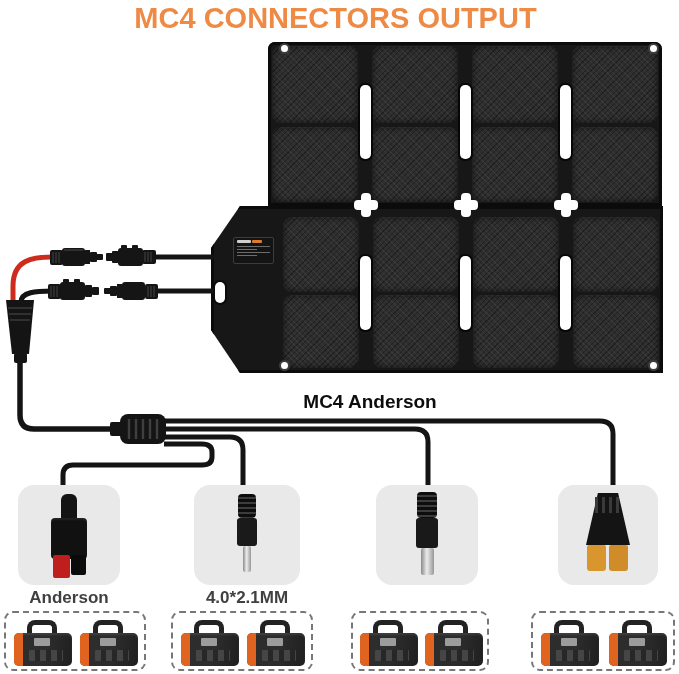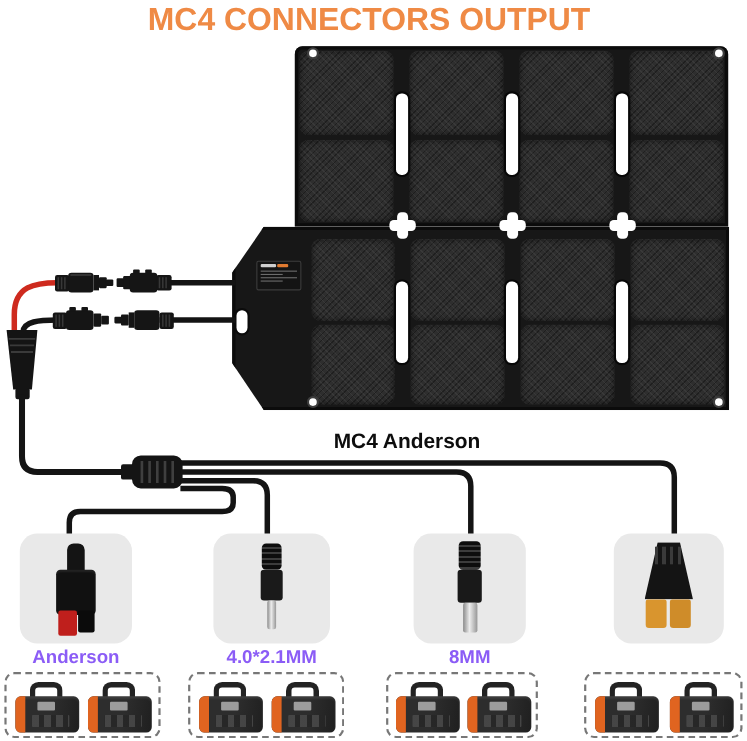--- a/index.html
+++ b/index.html
@@ -70,21 +70,21 @@
   .m-barrel{left:40px;top:33px;width:22px;height:30px;background:#191919;border-radius:3px;}
   .m-shaft{left:45px;top:63px;width:13px;height:27px;}
   
   .x-body{left:28px;top:8px;width:44px;height:52px;background:#141414;
           clip-path:polygon(27% 0,73% 0,100% 100%,0 100%);}
   .x-ribs{left:37px;top:12px;width:26px;height:16px;
           background:repeating-linear-gradient(90deg,#3a3a3a 0 3px,transparent 3px 7px);}
   .x-p1{left:29px;top:60px;width:19px;height:26px;background:#d9952e;border-radius:2px 2px 3px 3px;}
   .x-p2{left:51px;top:60px;width:19px;height:26px;background:#cf8c29;border-radius:2px 2px 3px 3px;}
 
-  .tile-label{top:588px;text-align:center;font-size:17px;font-weight:700;color:#8b5cf6;}
+  .tile-label{top:588px;text-align:center;font-size:17px;font-weight:700;color:#404040;}
 
   
   .cbox{top:611px;height:60px;border:2px dashed #777;border-radius:9px;box-sizing:border-box;}
   .ps{position:absolute;width:58px;height:46px;top:7px;}
   .ps div{position:absolute;}
   .ps .handle{top:0;left:13px;width:30px;height:15px;border:5px solid #232323;border-bottom:none;
               border-radius:8px 8px 0 0;box-sizing:border-box;}
   .ps .pbody{bottom:0;left:0;width:100%;height:33px;border-radius:5px;
              background:linear-gradient(100deg,#2d2d2d 55%,#1f1f1f);
              box-shadow:inset 0 2px 2px rgba(255,255,255,0.09);}
@@ -242,21 +242,20 @@
     <div>
       <div class="x-body"></div>
         <div class="x-ribs"></div>
         <div class="x-p1"></div>
         <div class="x-p2"></div>
     </div>
   </div>
 
   <div class="abs tile-label" style="left:8px;width:122px">Anderson</div>
   <div class="abs tile-label" style="left:184px;width:126px">4.0*2.1MM</div>
-  <div class="abs tile-label" style="left:366px;width:122px">8MM</div>
 
   <div class="abs cbox" style="left:4px;width:142px">
     <div class="ps" style="left:8px">
       <div class="handle"></div>
         <div class="pbody"></div>
         <div class="stripe"></div>
         <div class="screen"></div>
         <div class="ports"></div>
       </div>
     <div class="ps" style="left:74px">

